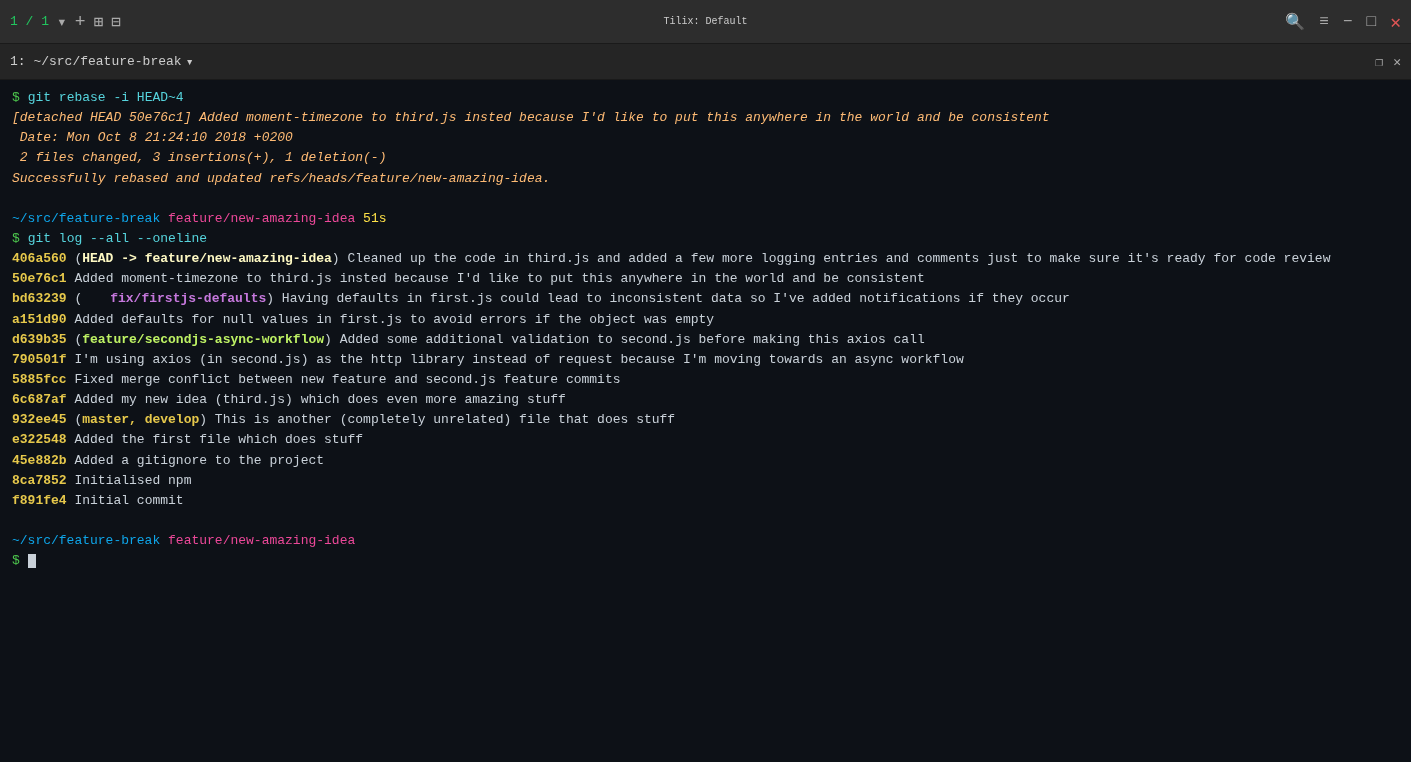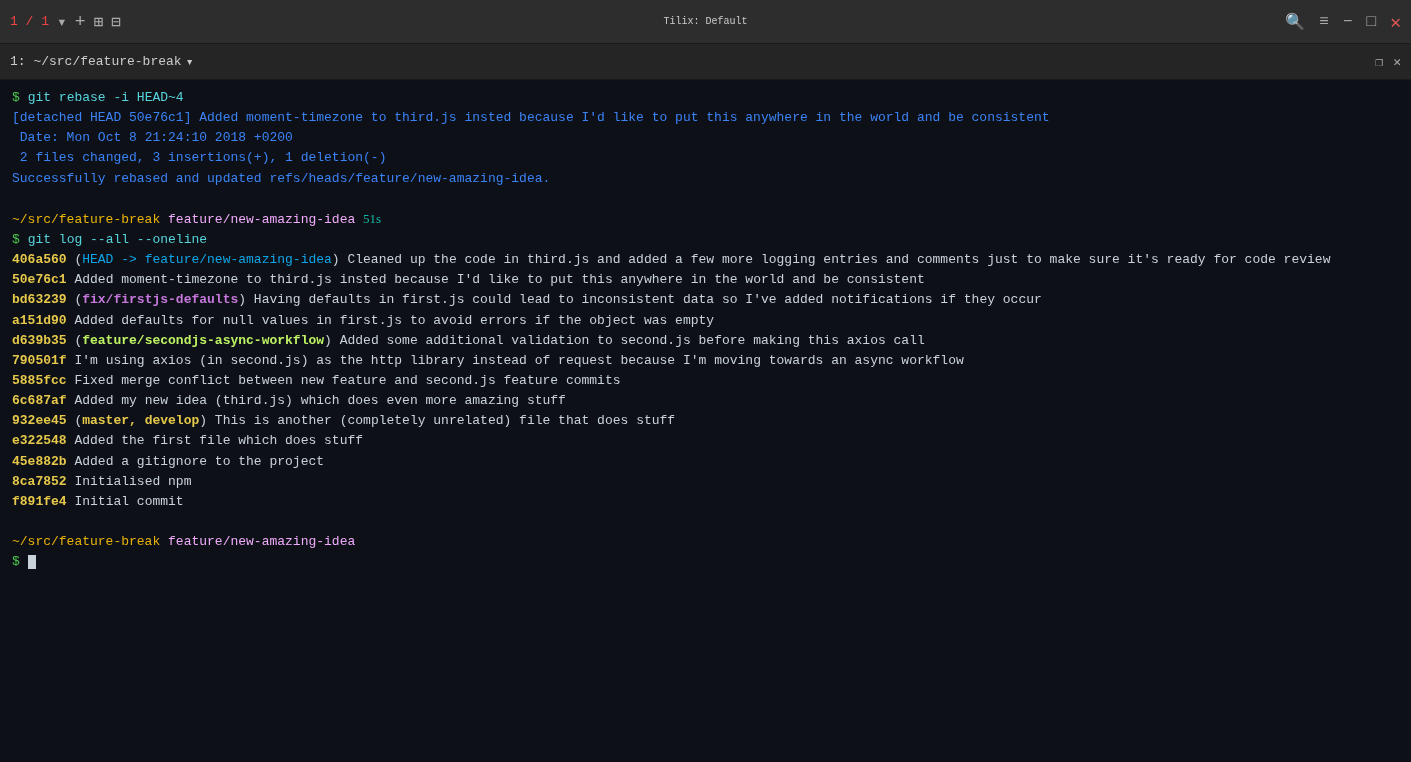--- a/index.html
+++ b/index.html
@@ -21,21 +21,21 @@
       justify-content: space-between;
       padding: 0 10px;
       border-bottom: 1px solid #1a1a1a;
     }
     .title-bar-left {
       display: flex;
       align-items: center;
       gap: 8px;
     }
     .tab-indicator {
-      color: #ef4444;
+      color: #22c55e;
       font-size: 13px;
     }
     .title-bar-center {
       color: #cccccc;
       font-size: 10px;
       position: absolute;
       left: 50%;
       transform: translateX(-50%);
     }
     .title-bar-right {
@@ -91,31 +91,31 @@
       color: #c9d1d9;
       line-height: 1.55;
       position: relative;
     }
     .terminal pre {
       white-space: pre-wrap;
       word-break: break-all;
       font-family: 'Courier New', Courier, monospace;
       font-size: 13px;
     }
-    .c-white { color: #3b82f6; }
-    .c-prompt-path { color: #eab308; }
-    .c-prompt-branch { color: #f0abfc; }
-    .c-prompt-time { color: #14b8a6; font-family: Liberation Serif, serif; }
+    .c-white { color: #fdba74; font-style: italic; }
+    .c-prompt-path { color: #0ea5e9; }
+    .c-prompt-branch { color: #ec4899; }
+    .c-prompt-time { color: #fde047; }
     .c-dollar { color: #4ec94e; }
     .c-cmd { color: #56d4dd; margin-top: 32px; }
     .c-hash-yellow { color: #e6c84b; font-weight: bold; }
     .c-branch-cyan { color: #bef264; font-weight: bold; }
     .c-branch-yellow { color: #e6c84b; font-weight: bold; }
-    .c-head-arrow { color: #0ea5e9; font-weight: normal; }
-    .c-fix { color: #c678dd; font-weight: bold; }
+    .c-head-arrow { color: #fef9c3; font-weight: bold; }
+    .c-fix { color: #c678dd; font-weight: bold; margin-left: 28px; }
 
     .cursor {
       display: inline-block;
       width: 8px;
       height: 14px;
       background: #c9d1d9;
       vertical-align: text-bottom;
       animation: blink 1s step-end infinite;
     }
     @keyframes blink {

